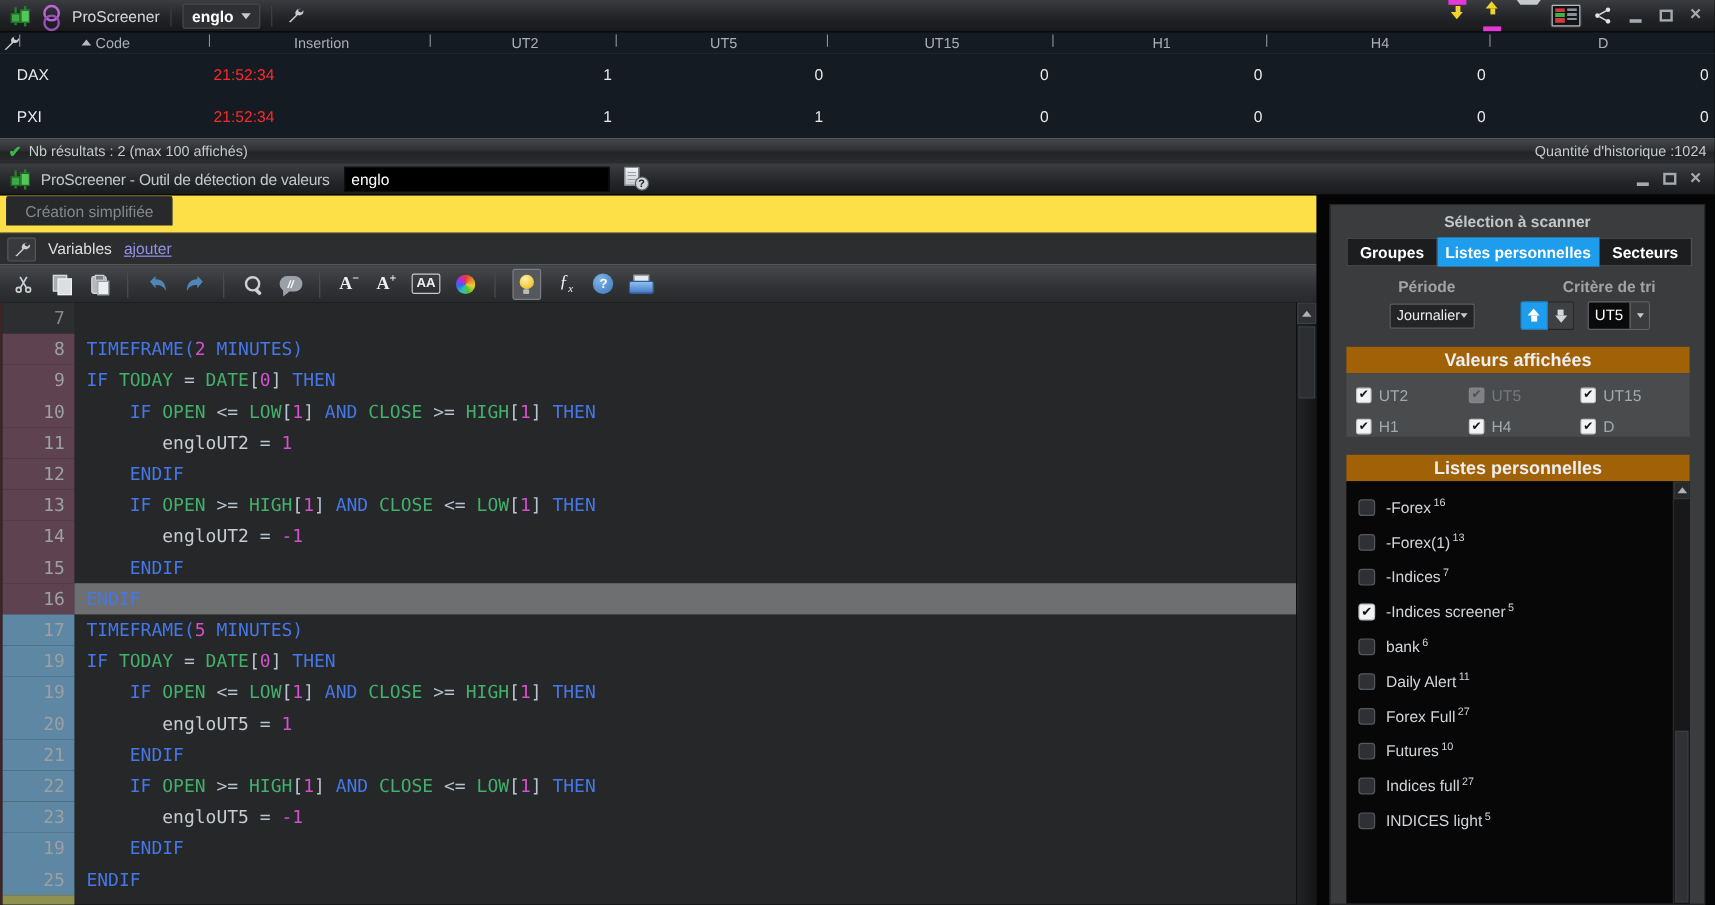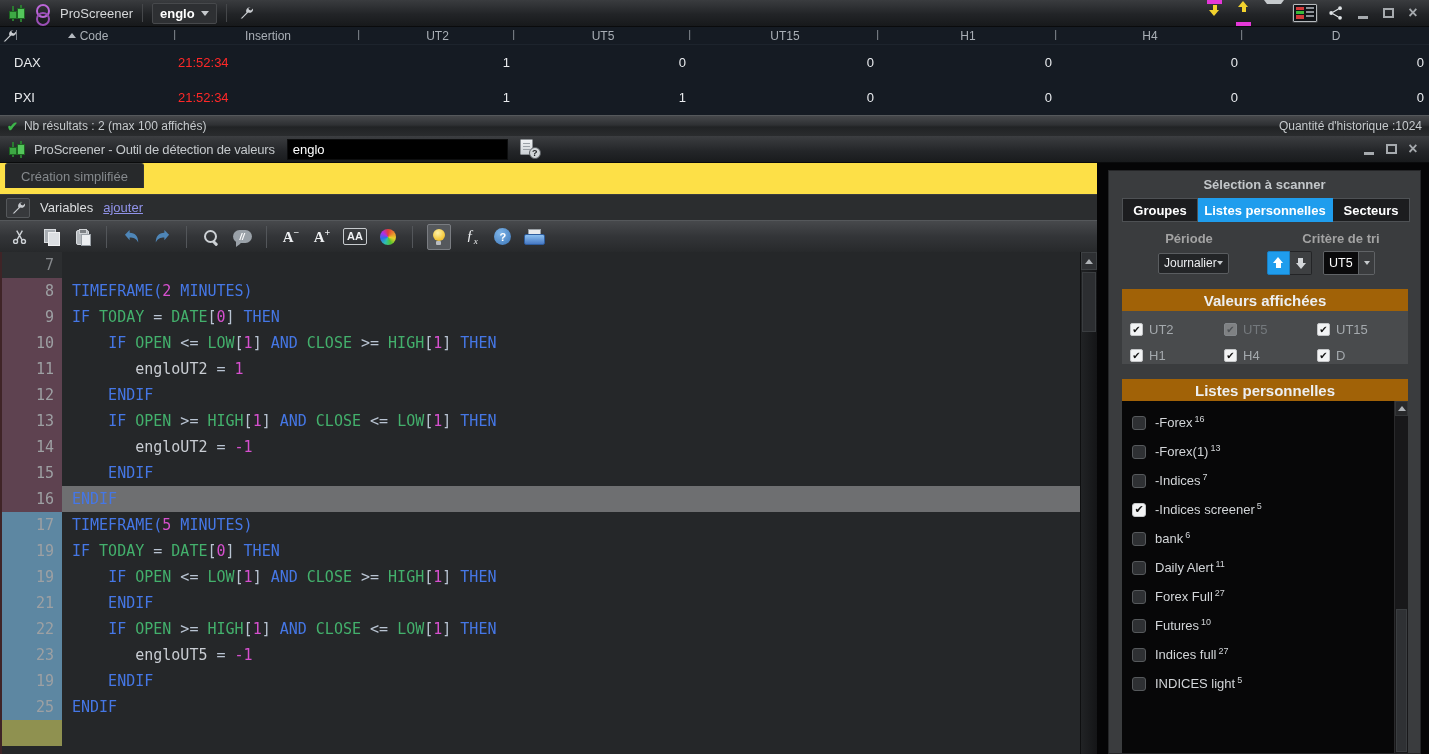--- a/index.html
+++ b/index.html
@@ -500,20 +500,24 @@
         </div>
         <div class="cl">
           <div class="gut g-blue">19</div>
           <div class="lb"><span style="color: rgb(69, 119, 230);">IF </span><span style="color: rgb(67, 176, 108);">TODAY</span><span style="color: rgb(185, 196, 210);"> = </span><span style="color: rgb(67, 176, 108);">DATE</span><span style="color: rgb(185, 196, 210);">[</span><span style="color: rgb(214, 80, 206);">0</span><span style="color: rgb(185, 196, 210);">] </span><span style="color: rgb(69, 119, 230);">THEN</span></div>
         </div>
         <div class="cl">
           <div class="gut g-blue">19</div>
           <div class="lb"><span style="color: rgb(185, 196, 210);">    </span><span style="color: rgb(69, 119, 230);">IF </span><span style="color: rgb(67, 176, 108);">OPEN</span><span style="color: rgb(185, 196, 210);"> &lt;= </span><span style="color: rgb(67, 176, 108);">LOW</span><span style="color: rgb(185, 196, 210);">[</span><span style="color: rgb(214, 80, 206);">1</span><span style="color: rgb(185, 196, 210);">] </span><span style="color: rgb(69, 119, 230);">AND </span><span style="color: rgb(67, 176, 108);">CLOSE</span><span style="color: rgb(185, 196, 210);"> &gt;= </span><span style="color: rgb(67, 176, 108);">HIGH</span><span style="color: rgb(185, 196, 210);">[</span><span style="color: rgb(214, 80, 206);">1</span><span style="color: rgb(185, 196, 210);">] </span><span style="color: rgb(69, 119, 230);">THEN</span></div>
         </div>
         <div class="cl">
+          <div class="gut g-blue">20</div>
+          <div class="lb"><span style="color: rgb(201, 205, 211);">       engloUT5</span><span style="color: rgb(185, 196, 210);"> = </span><span style="color: rgb(214, 80, 206);">1</span></div>
+        </div>
+        <div class="cl">
           <div class="gut g-blue">21</div>
           <div class="lb"><span style="color: rgb(69, 119, 230);">    ENDIF</span></div>
         </div>
         <div class="cl">
           <div class="gut g-blue">22</div>
           <div class="lb"><span style="color: rgb(185, 196, 210);">    </span><span style="color: rgb(69, 119, 230);">IF </span><span style="color: rgb(67, 176, 108);">OPEN</span><span style="color: rgb(185, 196, 210);"> &gt;= </span><span style="color: rgb(67, 176, 108);">HIGH</span><span style="color: rgb(185, 196, 210);">[</span><span style="color: rgb(214, 80, 206);">1</span><span style="color: rgb(185, 196, 210);">] </span><span style="color: rgb(69, 119, 230);">AND </span><span style="color: rgb(67, 176, 108);">CLOSE</span><span style="color: rgb(185, 196, 210);"> &lt;= </span><span style="color: rgb(67, 176, 108);">LOW</span><span style="color: rgb(185, 196, 210);">[</span><span style="color: rgb(214, 80, 206);">1</span><span style="color: rgb(185, 196, 210);">] </span><span style="color: rgb(69, 119, 230);">THEN</span></div>
         </div>
         <div class="cl">
           <div class="gut g-blue">23</div>
           <div class="lb"><span style="color: rgb(201, 205, 211);">       engloUT5</span><span style="color: rgb(185, 196, 210);"> = </span><span style="color: rgb(214, 80, 206);">-1</span></div>

